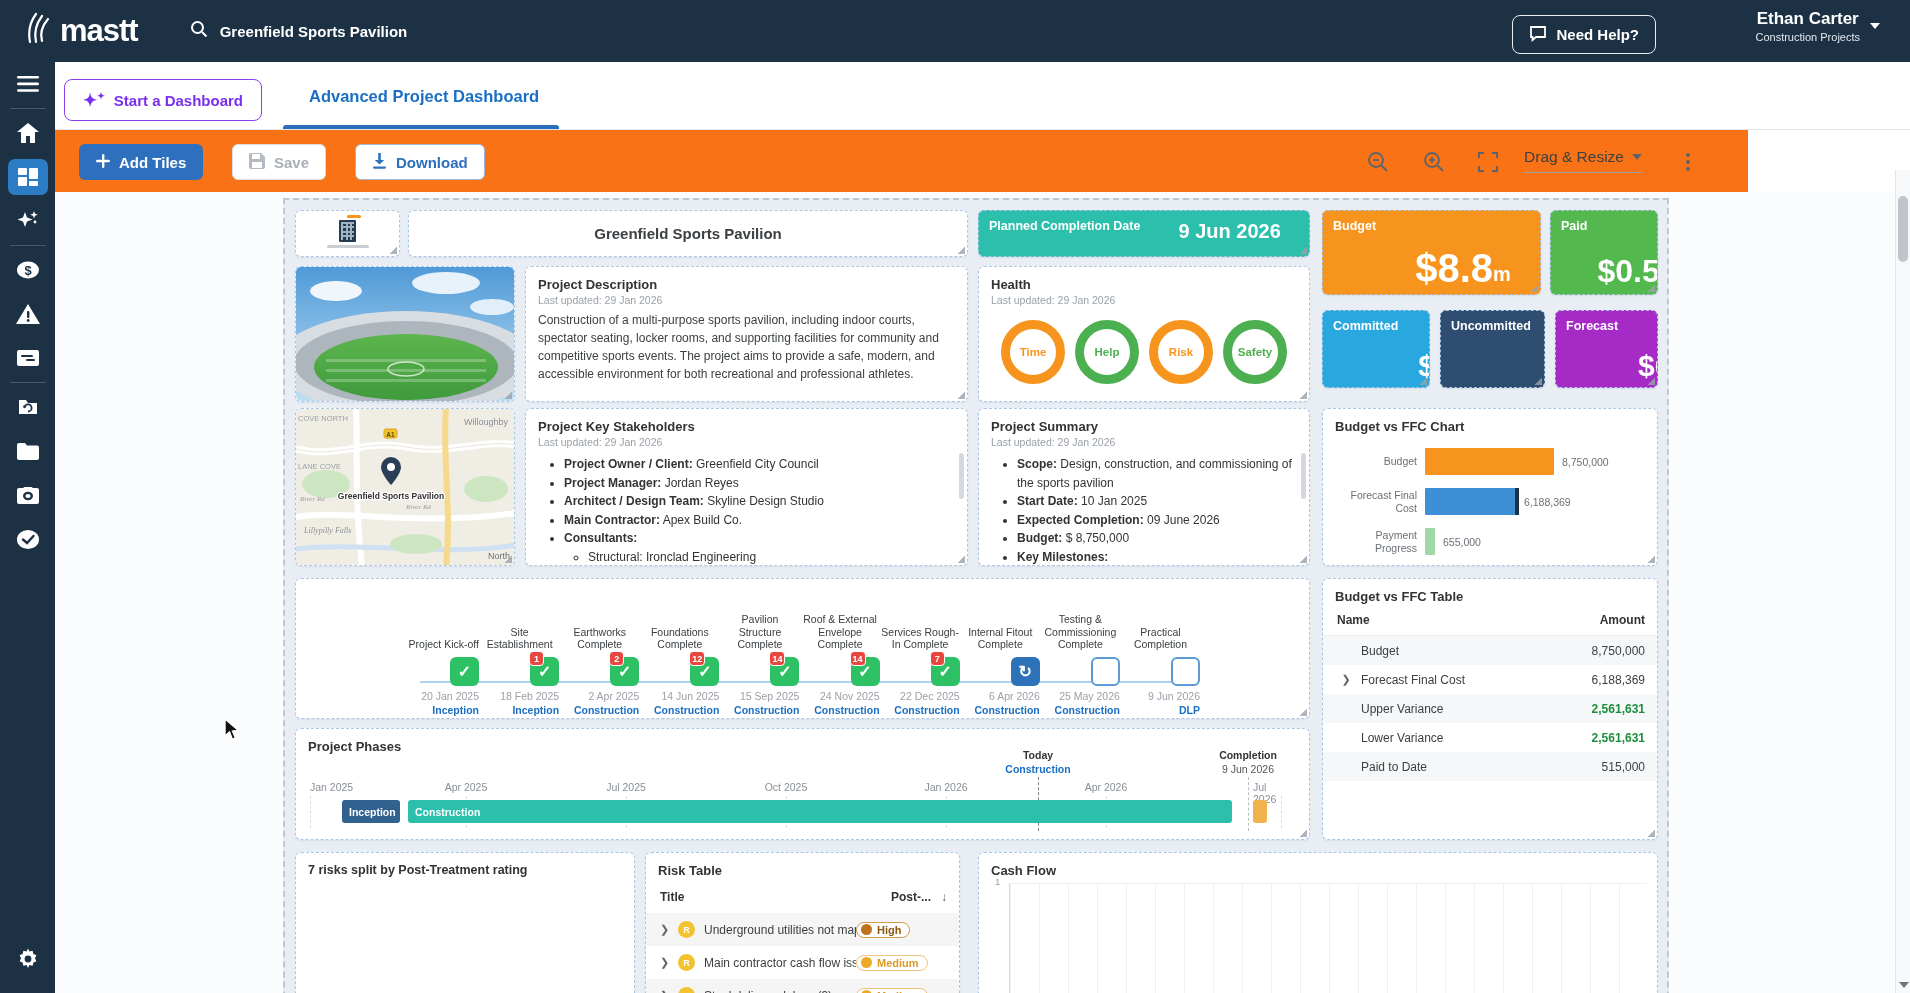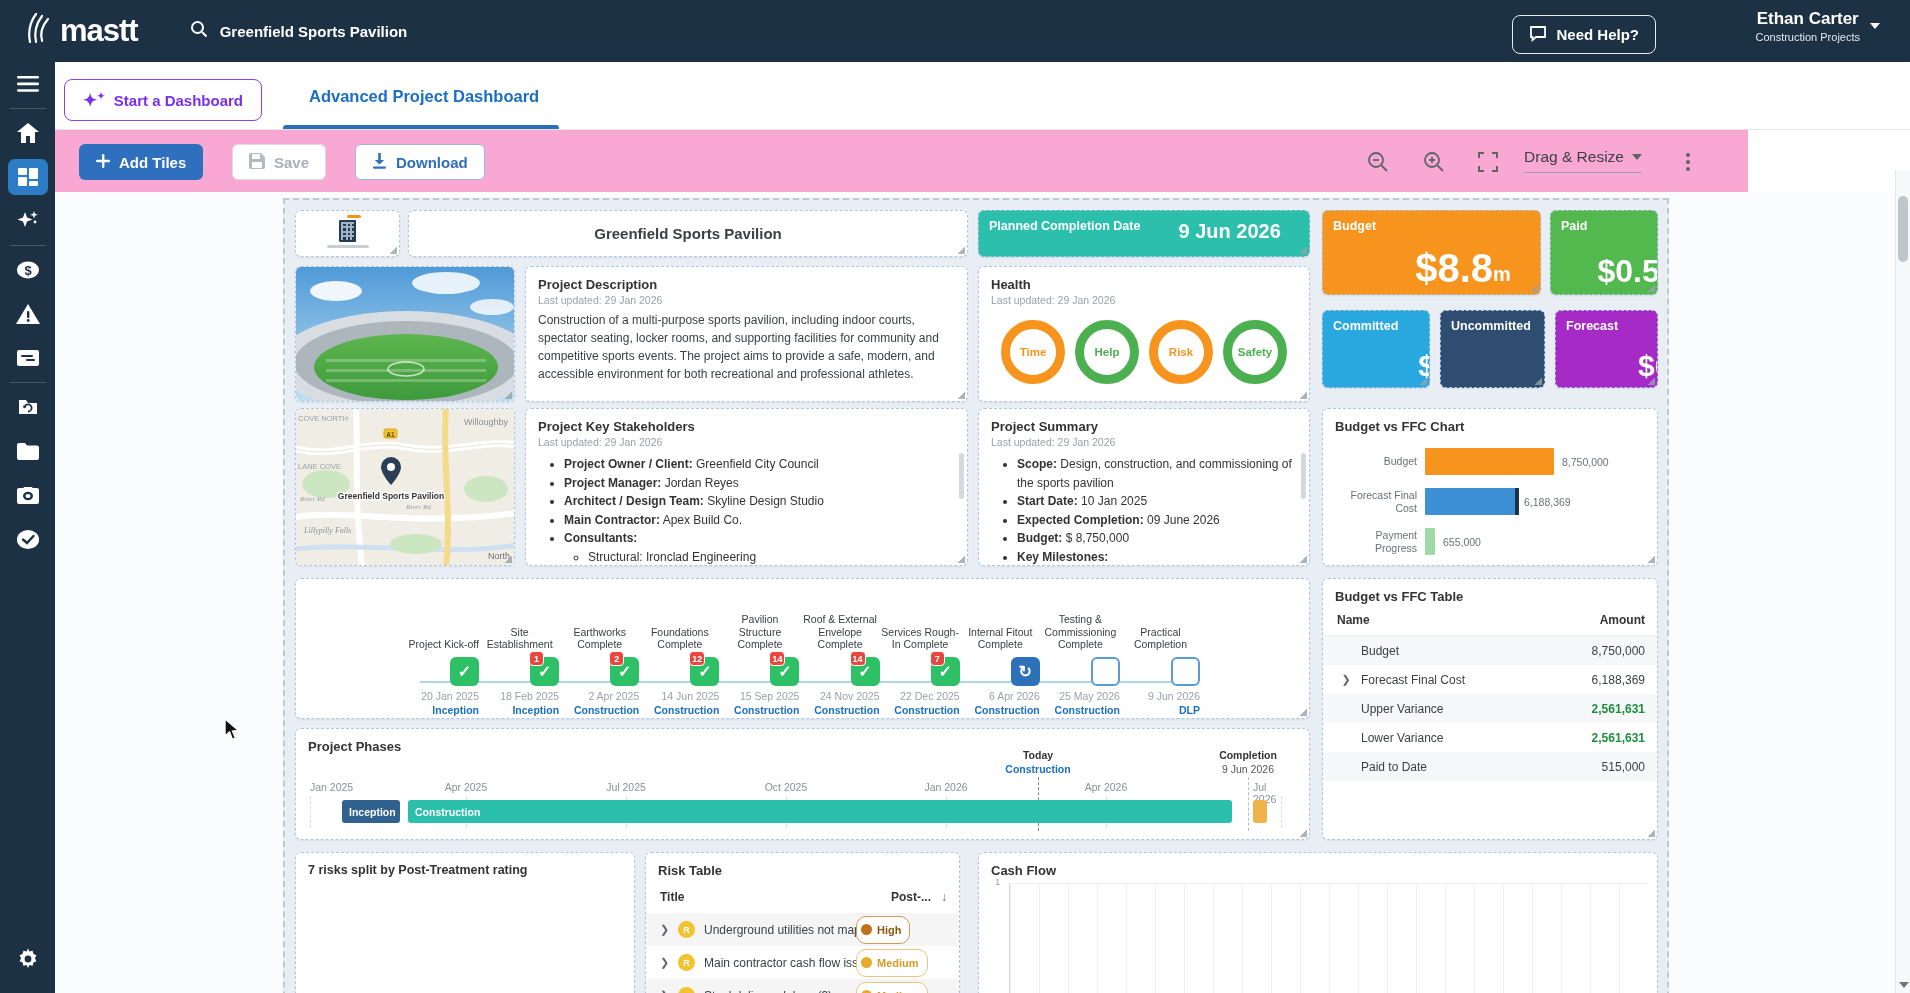--- a/index.html
+++ b/index.html
@@ -29,21 +29,21 @@
   .side-bottom { position:absolute; bottom:12px; left:0; width:55px; display:flex; justify-content:center; }
 
   
   .tabbar { position:absolute; left:55px; top:62px; width:1855px; height:68px; background:#fff; border-bottom:1px solid #e4e7ea; z-index:20; }
   .start-btn { position:absolute; left:9px; top:17px; height:42px; padding:0 18px; background:#fff; border:1px solid #8a3ff0; border-radius:8px; color:#7a2ff0; font-size:15px; font-weight:bold; display:flex; align-items:center; gap:9px; cursor:pointer; }
   .sparkle { color:#7a2ff0; font-size:17px; }
   .tab-active { position:absolute; left:228px; top:0; height:68px; display:flex; align-items:center; padding:0 26px; color:#1a6fc4; font-size:16.5px; font-weight:bold; cursor:pointer; }
   .tab-underline { position:absolute; left:228px; bottom:0; width:276px; height:4px; background:#2a6ebb; border-radius:3px 3px 0 0; }
 
   
-  .toolbar { position:absolute; left:55px; top:130px; width:1693px; height:62px; background:#f9a8d4; z-index:20; }
+  .toolbar { position:absolute; left:55px; top:130px; width:1693px; height:62px; background:#f97316; z-index:20; }
   .btn { position:absolute; top:14px; height:36px; border-radius:6px; display:flex; align-items:center; gap:9px; font-size:15px; font-weight:bold; padding:0 16px; cursor:pointer; border:1px solid transparent; }
   .btn-add { left:24px; background:#2e6fbe; color:#fff; }
   .btn-save { left:177px; background:#fff; border-color:#dadee3; color:#a9b0b8; }
   .btn-dl { left:300px; background:#fff; border-color:#9cb9dd; color:#2e6fbe; }
   .tool-icon { position:absolute; top:18px; width:28px; height:28px; display:flex; align-items:center; justify-content:center; cursor:pointer; }
   .drag-resize { position:absolute; right:106px; top:18px; display:flex; align-items:center; gap:8px; font-size:15.5px; color:#3c4043; cursor:pointer; border-bottom:1px solid #9aa1a9; padding-bottom:6px; }
   .caret-dark { width:0; height:0; border-left:5px solid transparent; border-right:5px solid transparent; border-top:6px solid #5f6368; }
   .kebab { position:absolute; right:48px; top:20px; width:24px; height:24px; display:flex; flex-direction:column; align-items:center; justify-content:center; gap:3px; cursor:pointer; }
   .kebab i { width:4px; height:4px; border-radius:50%; background:#5f6368; }
 
@@ -120,21 +120,21 @@
   .ph-comp { position:absolute; top:48px; height:54px; border-left:1.5px dashed #b7bdc4; }
   .ph-bar { position:absolute; top:71px; height:23px; border-radius:3px; color:#fff; font-size:10.5px; font-weight:bold; display:flex; align-items:center; padding-left:7px; overflow:hidden; }
 
   
   .rt-head { display:flex; align-items:center; font-size:12px; font-weight:bold; color:#333; padding:10px 12px 9px 14px; }
   .rt-risk-row { display:flex; align-items:center; height:33px; padding:0 10px 0 14px; font-size:12px; color:#3c4043; }
   .rt-risk-row:nth-child(odd) { background:#f5f5f6; }
   .rt-chev { width:18px; color:#5f6368; font-size:11px; }
   .rt-r { width:17px; height:17px; border-radius:50%; background:#f2c230; color:#fff; font-size:9px; font-weight:bold; display:flex; align-items:center; justify-content:center; margin-right:9px; flex:none; }
   .rt-title { flex:1; white-space:nowrap; overflow:hidden; max-width:152px; }
-  .pill { display:flex; align-items:center; gap:5px; height:28px; border-radius:10px; padding:0 8px 0 4px; font-size:11px; font-weight:bold; border:1.5px solid; background:#fff; }
+  .pill { display:flex; align-items:center; gap:5px; height:16px; border-radius:10px; padding:0 8px 0 4px; font-size:11px; font-weight:bold; border:1.5px solid; background:#fff; }
   .pill i { width:11px; height:11px; border-radius:50%; }
   .pill-high { border-color:#cf9b4f; color:#8a5a10; } .pill-high i { background:#c0711c; }
   .pill-med { border-color:#eec27a; color:#d99a26; } .pill-med i { background:#eaa928; }
 
   
   .cf-plot { position:absolute; left:30px; right:10px; top:30px; bottom:-2px; border-left:1px solid #d5d9de; border-top:1px solid #eef0f2;
     background-image:repeating-linear-gradient(90deg, #eef1f4 0 1px, transparent 1px 29px); }
   .cf-tick { position:absolute; left:16px; top:23px; font-size:9.5px; color:#9aa1a9; }
 
   

